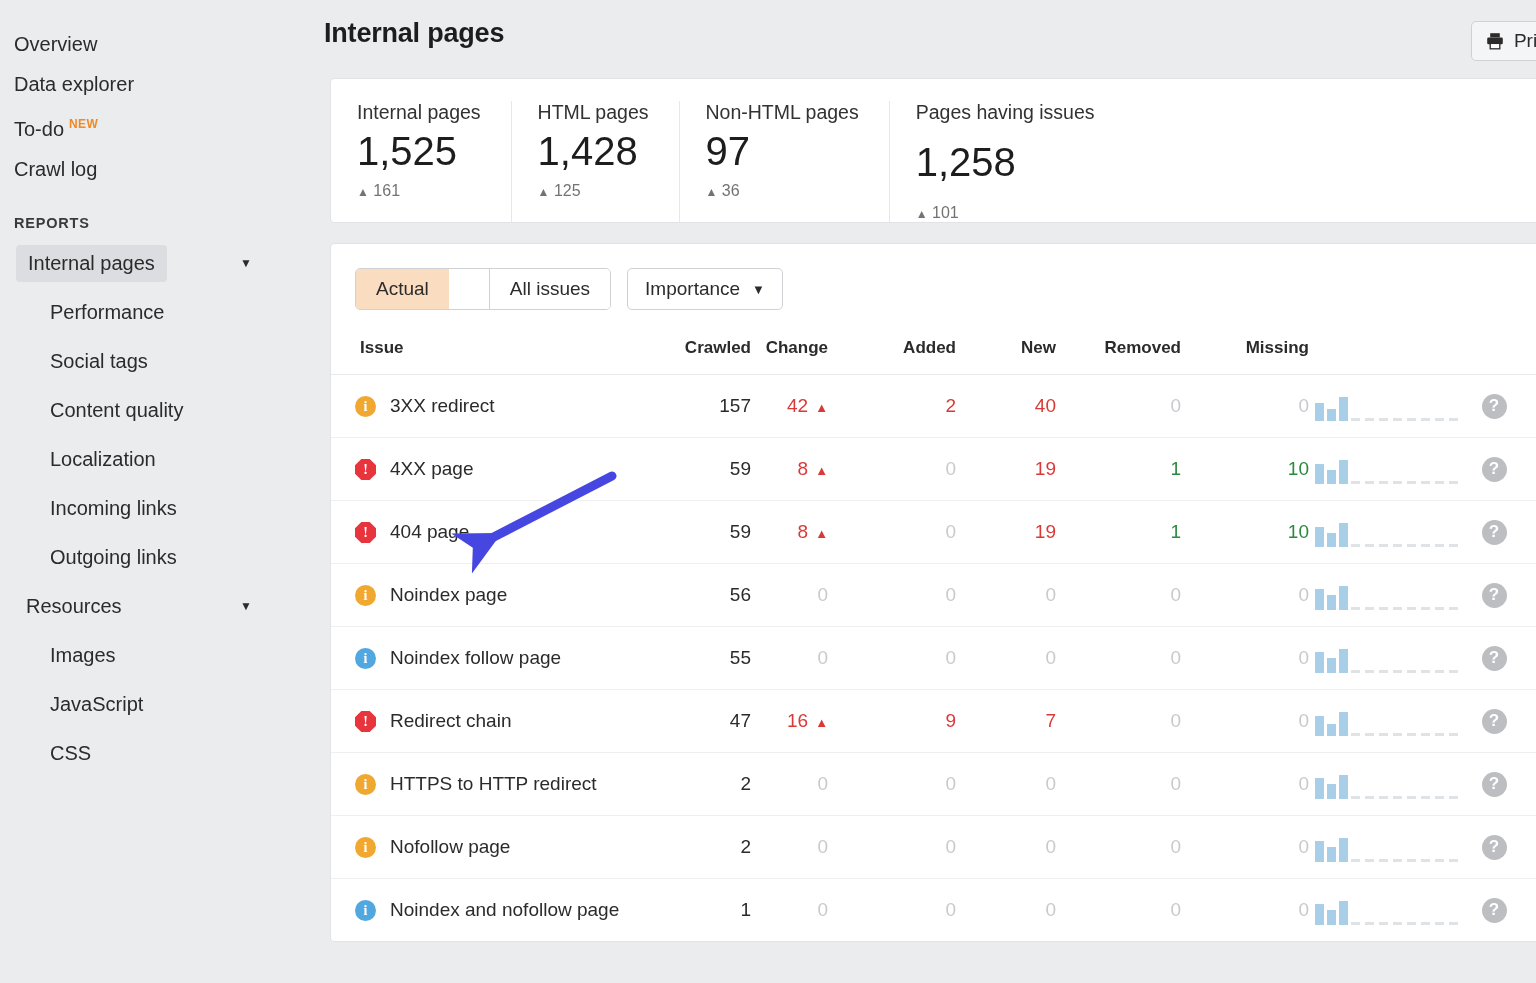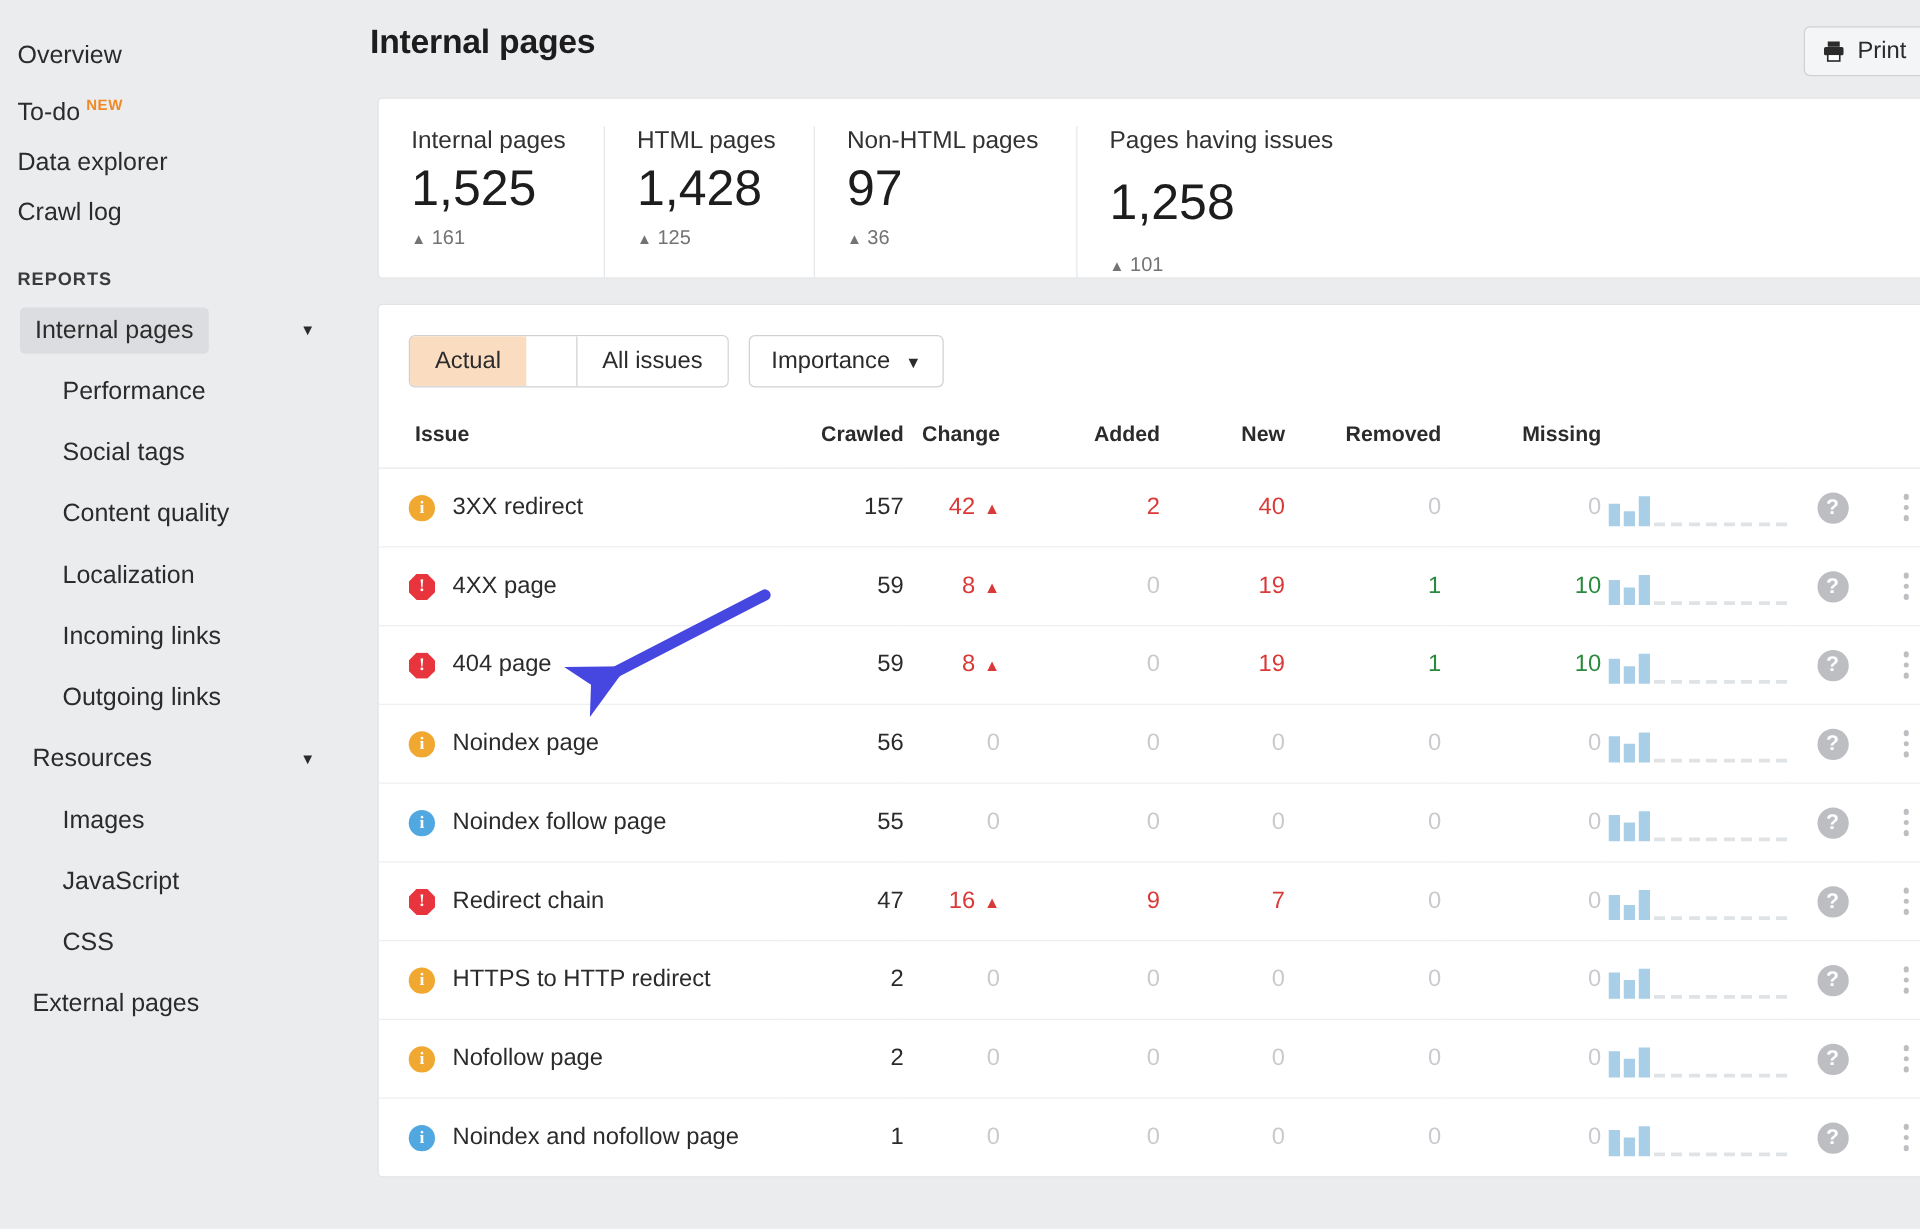--- a/index.html
+++ b/index.html
@@ -4,21 +4,21 @@
 <title>Internal pages</title>
 <style>
   * { box-sizing: border-box; margin: 0; padding: 0; }
   html, body {
     width: 1536px; height: 983px;
     font-family: "Liberation Sans", sans-serif;
     background: #ebecee;
     color: #333;
     overflow: hidden;
   }
-  .app { display: flex; width: 1480px; height: 983px; }
+  .app { display: flex; width: 1480px; height: 983px; gap: 28px; }
 
   
   .sidebar {
     width: 290px; flex: 0 0 290px;
     background: #ebecee;
     padding-top: 24px;
     position: relative;
   }
   .nav-item {
     font-size: 20px;
@@ -170,22 +170,22 @@
   .annotation { position: absolute; left: 0; top: 0; width: 1536px; height: 983px; pointer-events: none; }
 </style>
 </head>
 <body>
 
 <div class="app">
 
   <nav class="sidebar">
     <div id="sidebar-top">
         <div class="nav-item"><span>Overview</span></div>
+        <div class="nav-item"><span>Data explorer</span></div>
         <div class="nav-item"><span>To-do</span><span class="badge-new">NEW</span></div>
-        <div class="nav-item"><span>Data explorer</span></div>
         <div class="nav-item"><span>Crawl log</span></div>
       </div>
     <div class="section-label">REPORTS</div>
     <div id="sidebar-reports">
         <div class="nav-item nav-row" style="display: flex;">
           <span class="nav-pill">Internal pages</span>
           <span class="caret">▼</span>
         </div>
         <div class="nav-item sub"><span class="nav-plain">Performance</span></div>
         <div class="nav-item sub"><span class="nav-plain">Social tags</span></div>
@@ -193,21 +193,20 @@
         <div class="nav-item sub"><span class="nav-plain">Localization</span></div>
         <div class="nav-item sub"><span class="nav-plain">Incoming links</span></div>
         <div class="nav-item sub"><span class="nav-plain">Outgoing links</span></div>
         <div class="nav-item nav-row" style="display: flex;">
           <span class="nav-plain">Resources</span>
           <span class="caret">▼</span>
         </div>
         <div class="nav-item sub"><span class="nav-plain">Images</span></div>
         <div class="nav-item sub"><span class="nav-plain">JavaScript</span></div>
         <div class="nav-item sub"><span class="nav-plain">CSS</span></div>
-        <div class="nav-item"><span class="nav-plain">External pages</span></div>
       </div>
   </nav>
 
   <main class="main">
 
     <div class="topbar">
       <div class="page-title">Internal pages</div>
       <div class="print-btn">
         <span>
           <svg width="20" height="20" viewBox="0 0 20 20" aria-hidden="true">

